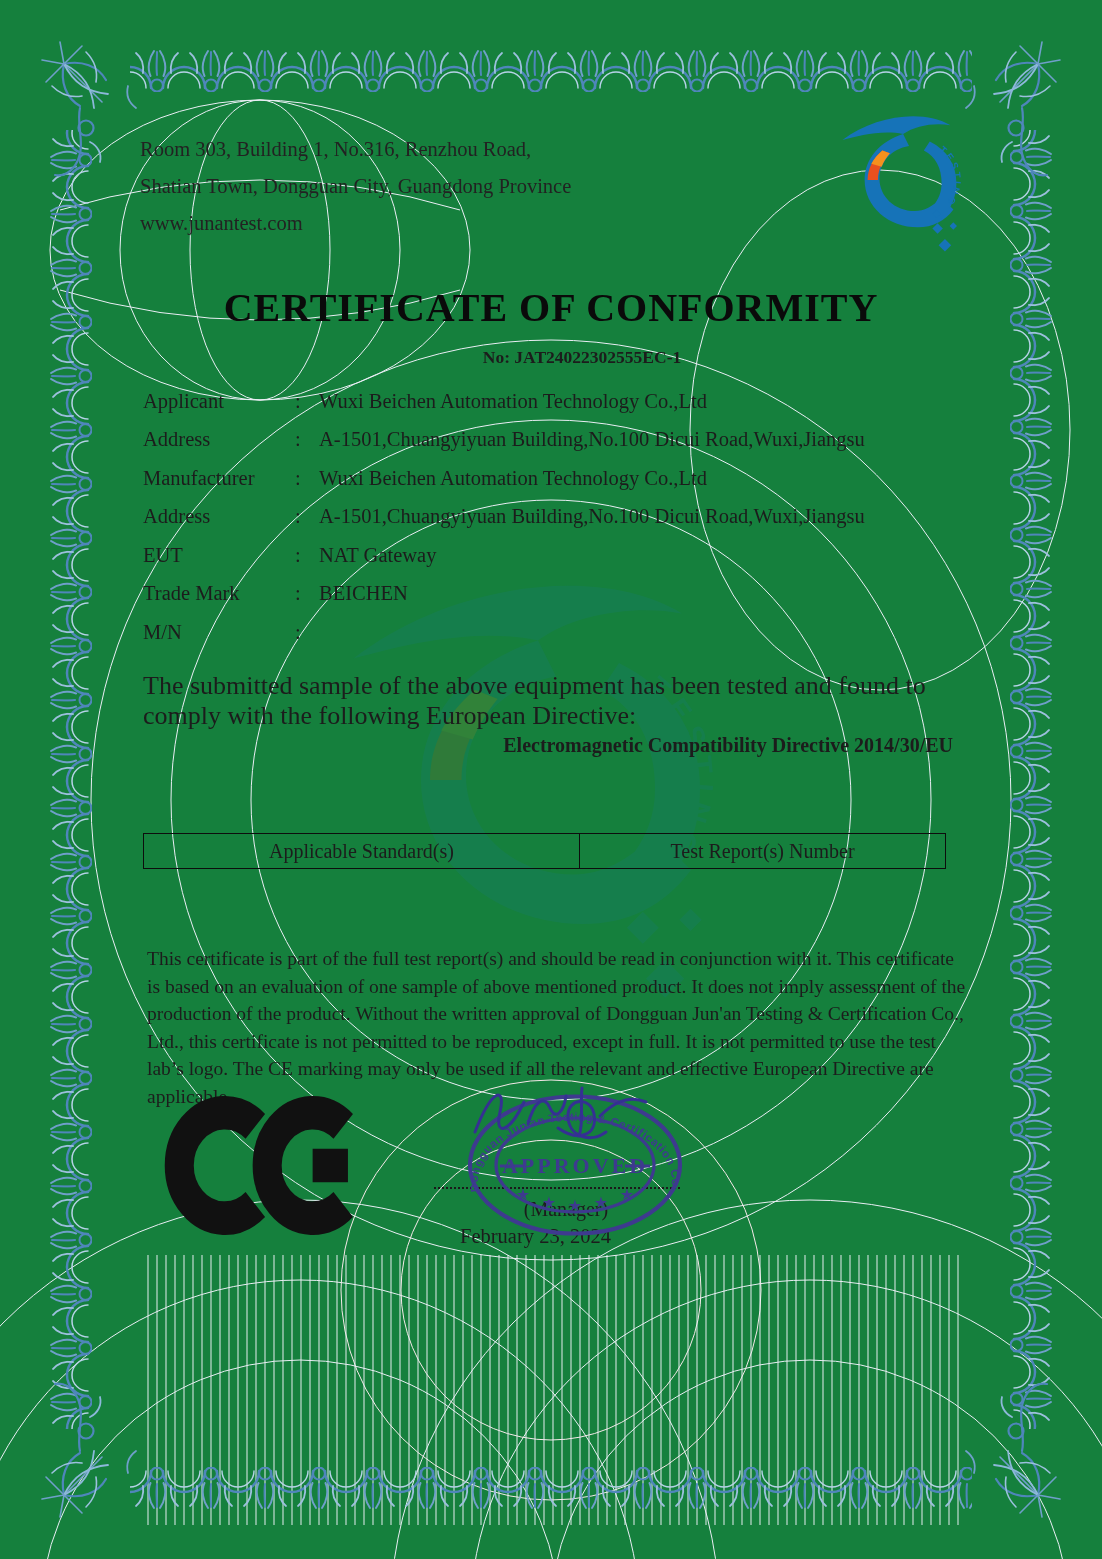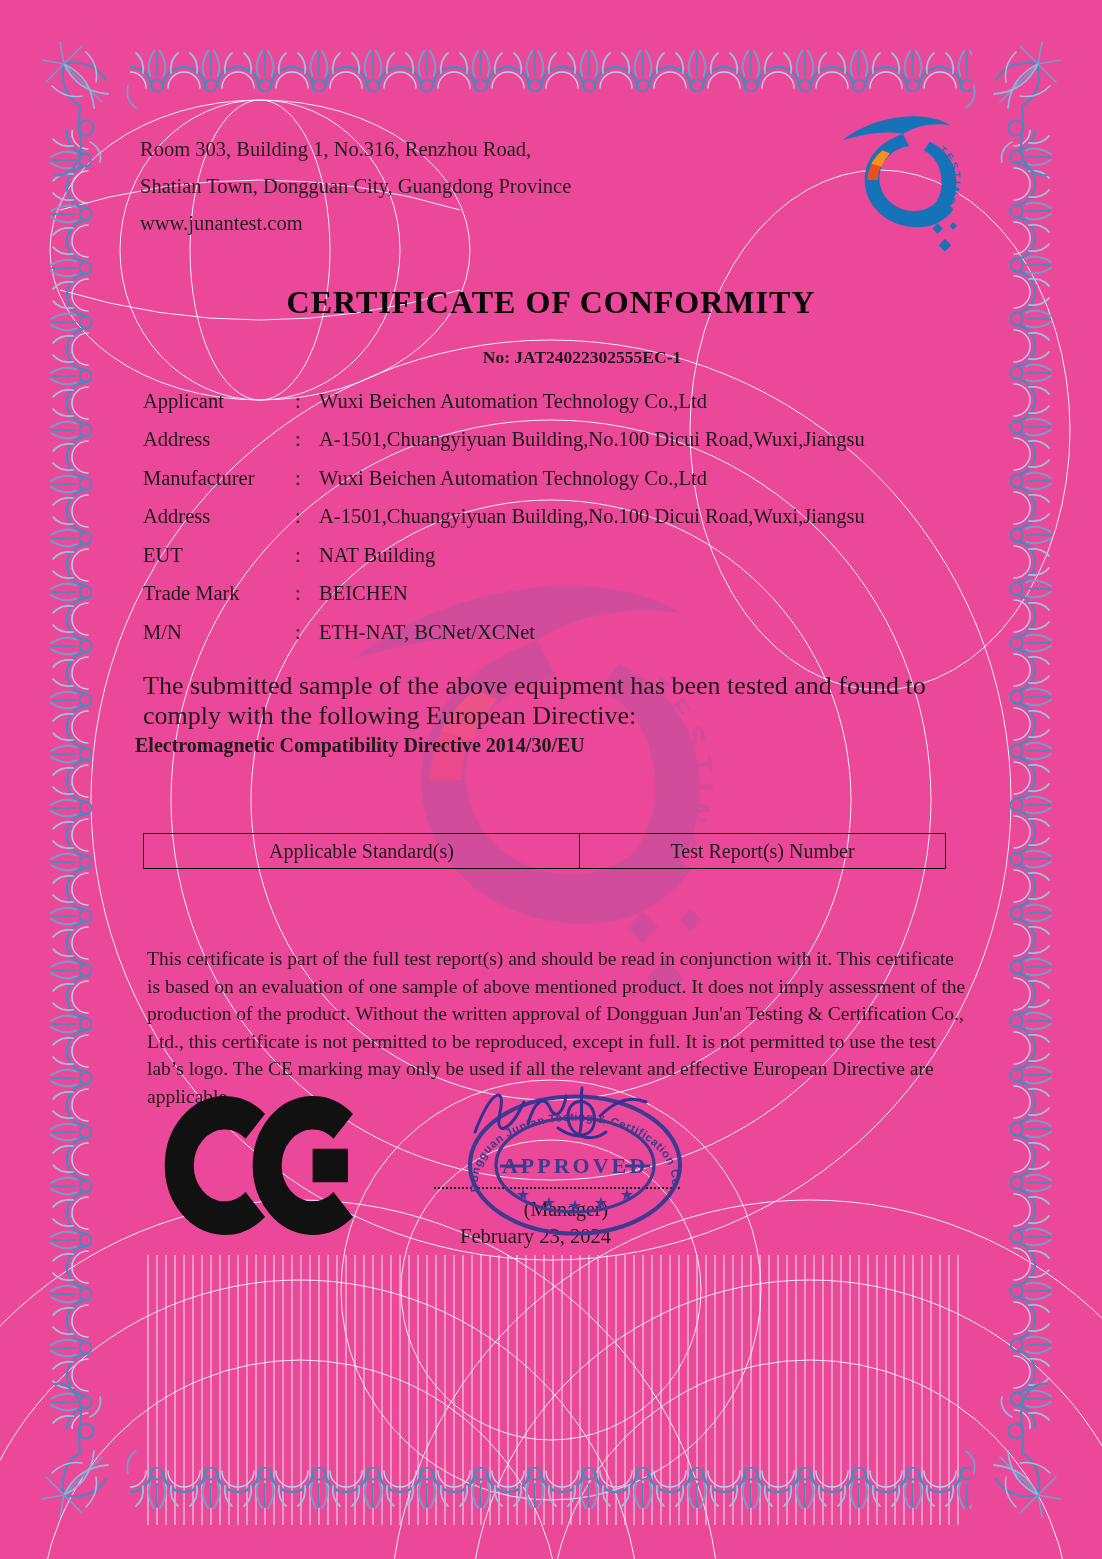--- a/index.html
+++ b/index.html
@@ -1,39 +1,39 @@
 <!DOCTYPE html>
 <html><head>
 <meta charset="utf-8">
 <style>
   html,body{margin:0;padding:0;background:#888;}
   .page{
     position:relative;width:1102px;height:1559px;margin:0 auto;
-    background:#ec4899;overflow:hidden;
+    background:#15803d;overflow:hidden;
     font-family:"Liberation Serif","DejaVu Serif",serif;color:#1c1c1c;
   }
   svg{display:block;}
   .bg-svg{position:absolute;left:0;top:0;}
   .letterhead{position:absolute;left:140px;top:131px;width:560px;}
   .addr-line{font-size:20.5px;line-height:37px;color:#222;}
   .logo-svg{position:absolute;left:836px;top:106px;width:152px;height:148px;}
   .title{
     position:absolute;left:0;top:284px;width:1102px;margin:0;
-    text-align:center;font-size:32px;font-weight:700;letter-spacing:1px;color:#0a0a0a;
+    text-align:center;font-size:40px;font-weight:700;letter-spacing:1px;color:#0a0a0a;
   }
   .cert-no{position:absolute;left:0;top:347px;width:1102px;text-align:center;
     font-size:17.5px;font-weight:700;padding-left:31px;}
   .fields{position:absolute;left:143px;top:382px;width:812px;}
   .frow{display:flex;height:38.5px;align-items:center;font-size:20.5px;}
   .flabel{width:152px;flex:none;}
   .fcolon{width:24px;flex:none;}
   .fvalue{flex:1;white-space:nowrap;}
   .intro{position:absolute;left:143px;top:671px;width:820px;margin:0;
     font-size:26px;line-height:29.5px;}
-  .directive{position:absolute;left:135px;top:734px;width:810px;text-align:left;
+  .directive{position:absolute;left:143px;top:734px;width:810px;text-align:right;
     font-size:20px;font-weight:700;}
   .std-intro{position:absolute;left:143px;top:762px;width:820px;margin:0;font-size:19.5px;}
   .stdtable{position:absolute;left:143px;top:833px;width:803px;border-collapse:collapse;}
   .stdtable th,.stdtable td{border:1.6px solid #0d0d0d;}
   .stdtable th{height:32px;font-size:20px;font-weight:400;text-align:center;}
   .col-std{width:433px;}
   .std-cell{padding:6px 4px 6px 12px;}
   .std-line{font-size:20px;font-weight:700;line-height:28.5px;white-space:nowrap;}
   .report-cell{text-align:center;font-size:20px;font-weight:700;}
   .disclaimer{position:absolute;left:143px;top:941px;width:820px;margin:4px;
@@ -181,31 +181,30 @@
       <span class="fvalue">Wuxi Beichen Automation Technology Co.,Ltd</span>
     </div>
     <div class="frow">
       <span class="flabel">Address</span>
       <span class="fcolon">:</span>
       <span class="fvalue">A-1501,Chuangyiyuan Building,No.100 Dicui Road,Wuxi,Jiangsu</span>
     </div>
     <div class="frow">
       <span class="flabel">EUT</span>
       <span class="fcolon">:</span>
-      <span class="fvalue">NAT Building</span>
+      <span class="fvalue">NAT Gateway</span>
     </div>
     <div class="frow">
       <span class="flabel">Trade Mark</span>
       <span class="fcolon">:</span>
       <span class="fvalue">BEICHEN</span>
     </div>
     <div class="frow">
       <span class="flabel">M/N</span>
       <span class="fcolon">:</span>
-      <span class="fvalue">ETH-NAT, BCNet/XCNet</span>
     </div>
   </div>
 
   <p class="intro">The submitted sample of the above equipment has been tested and found to comply with the following European Directive:</p>
   <div class="directive">Electromagnetic Compatibility Directive 2014/30/EU</div>
 
   <table class="stdtable">
     <tbody>
         <tr>
       <th class="col-std">Applicable Standard(s)</th>

